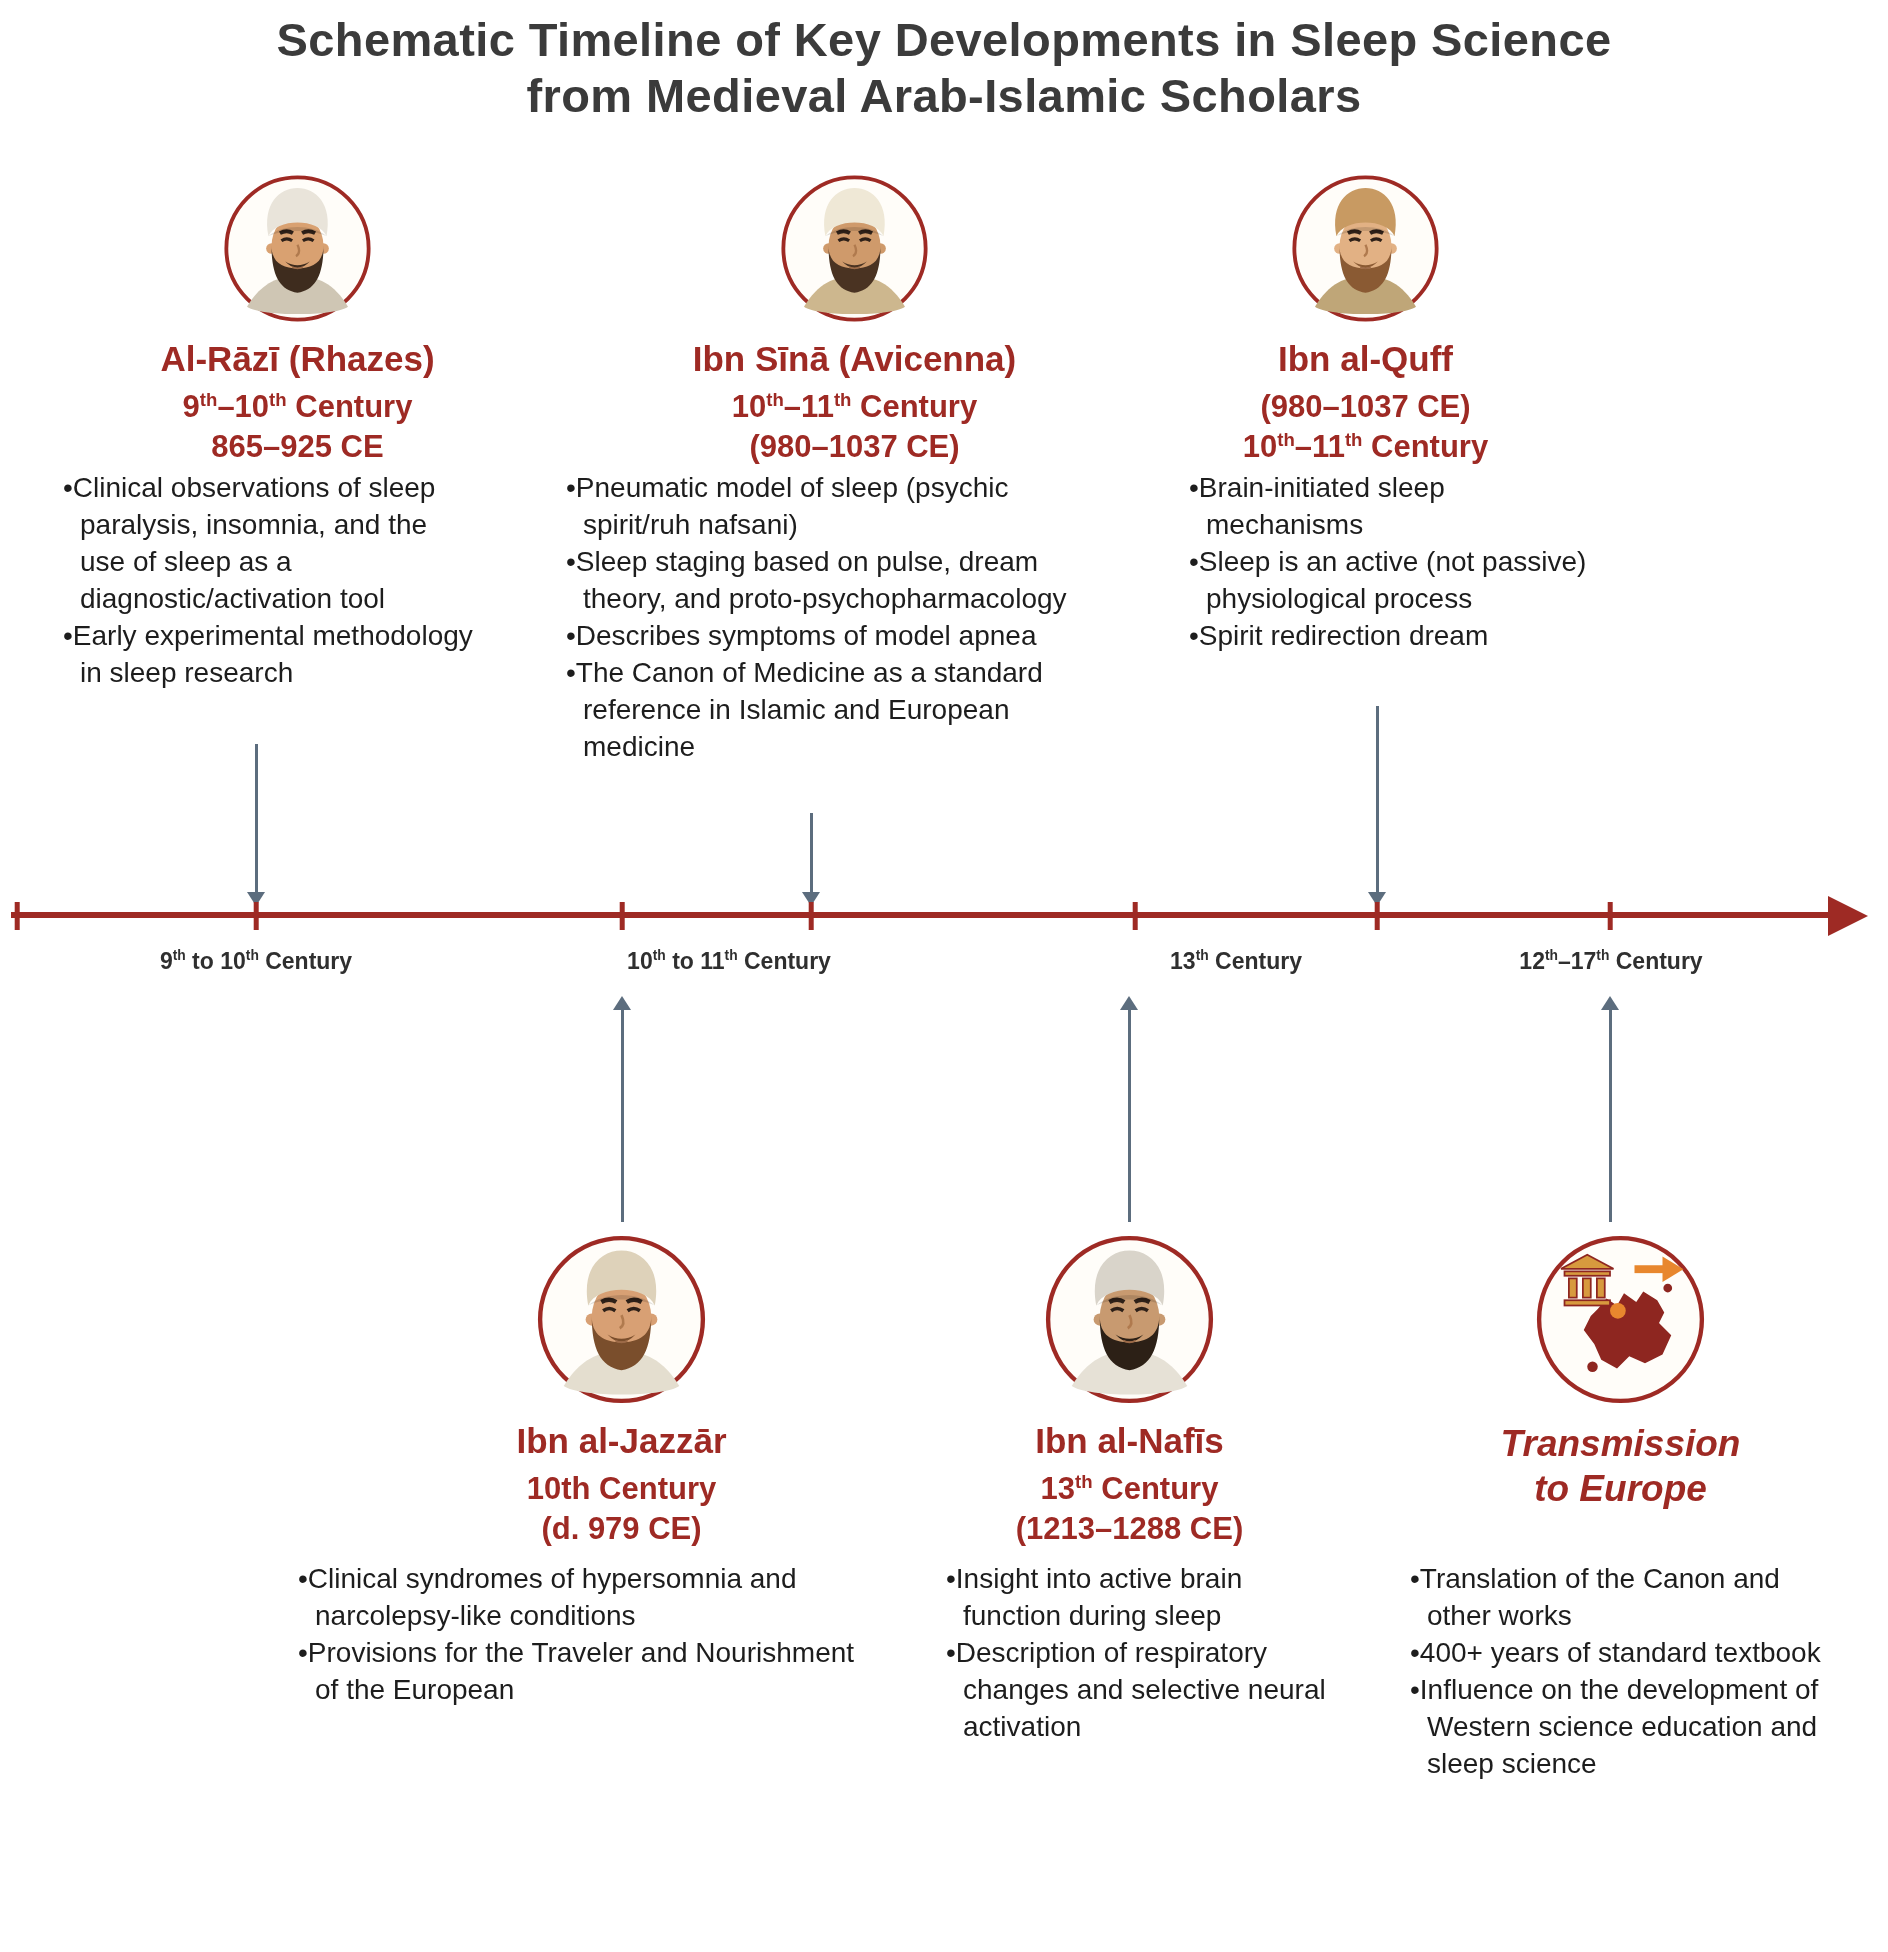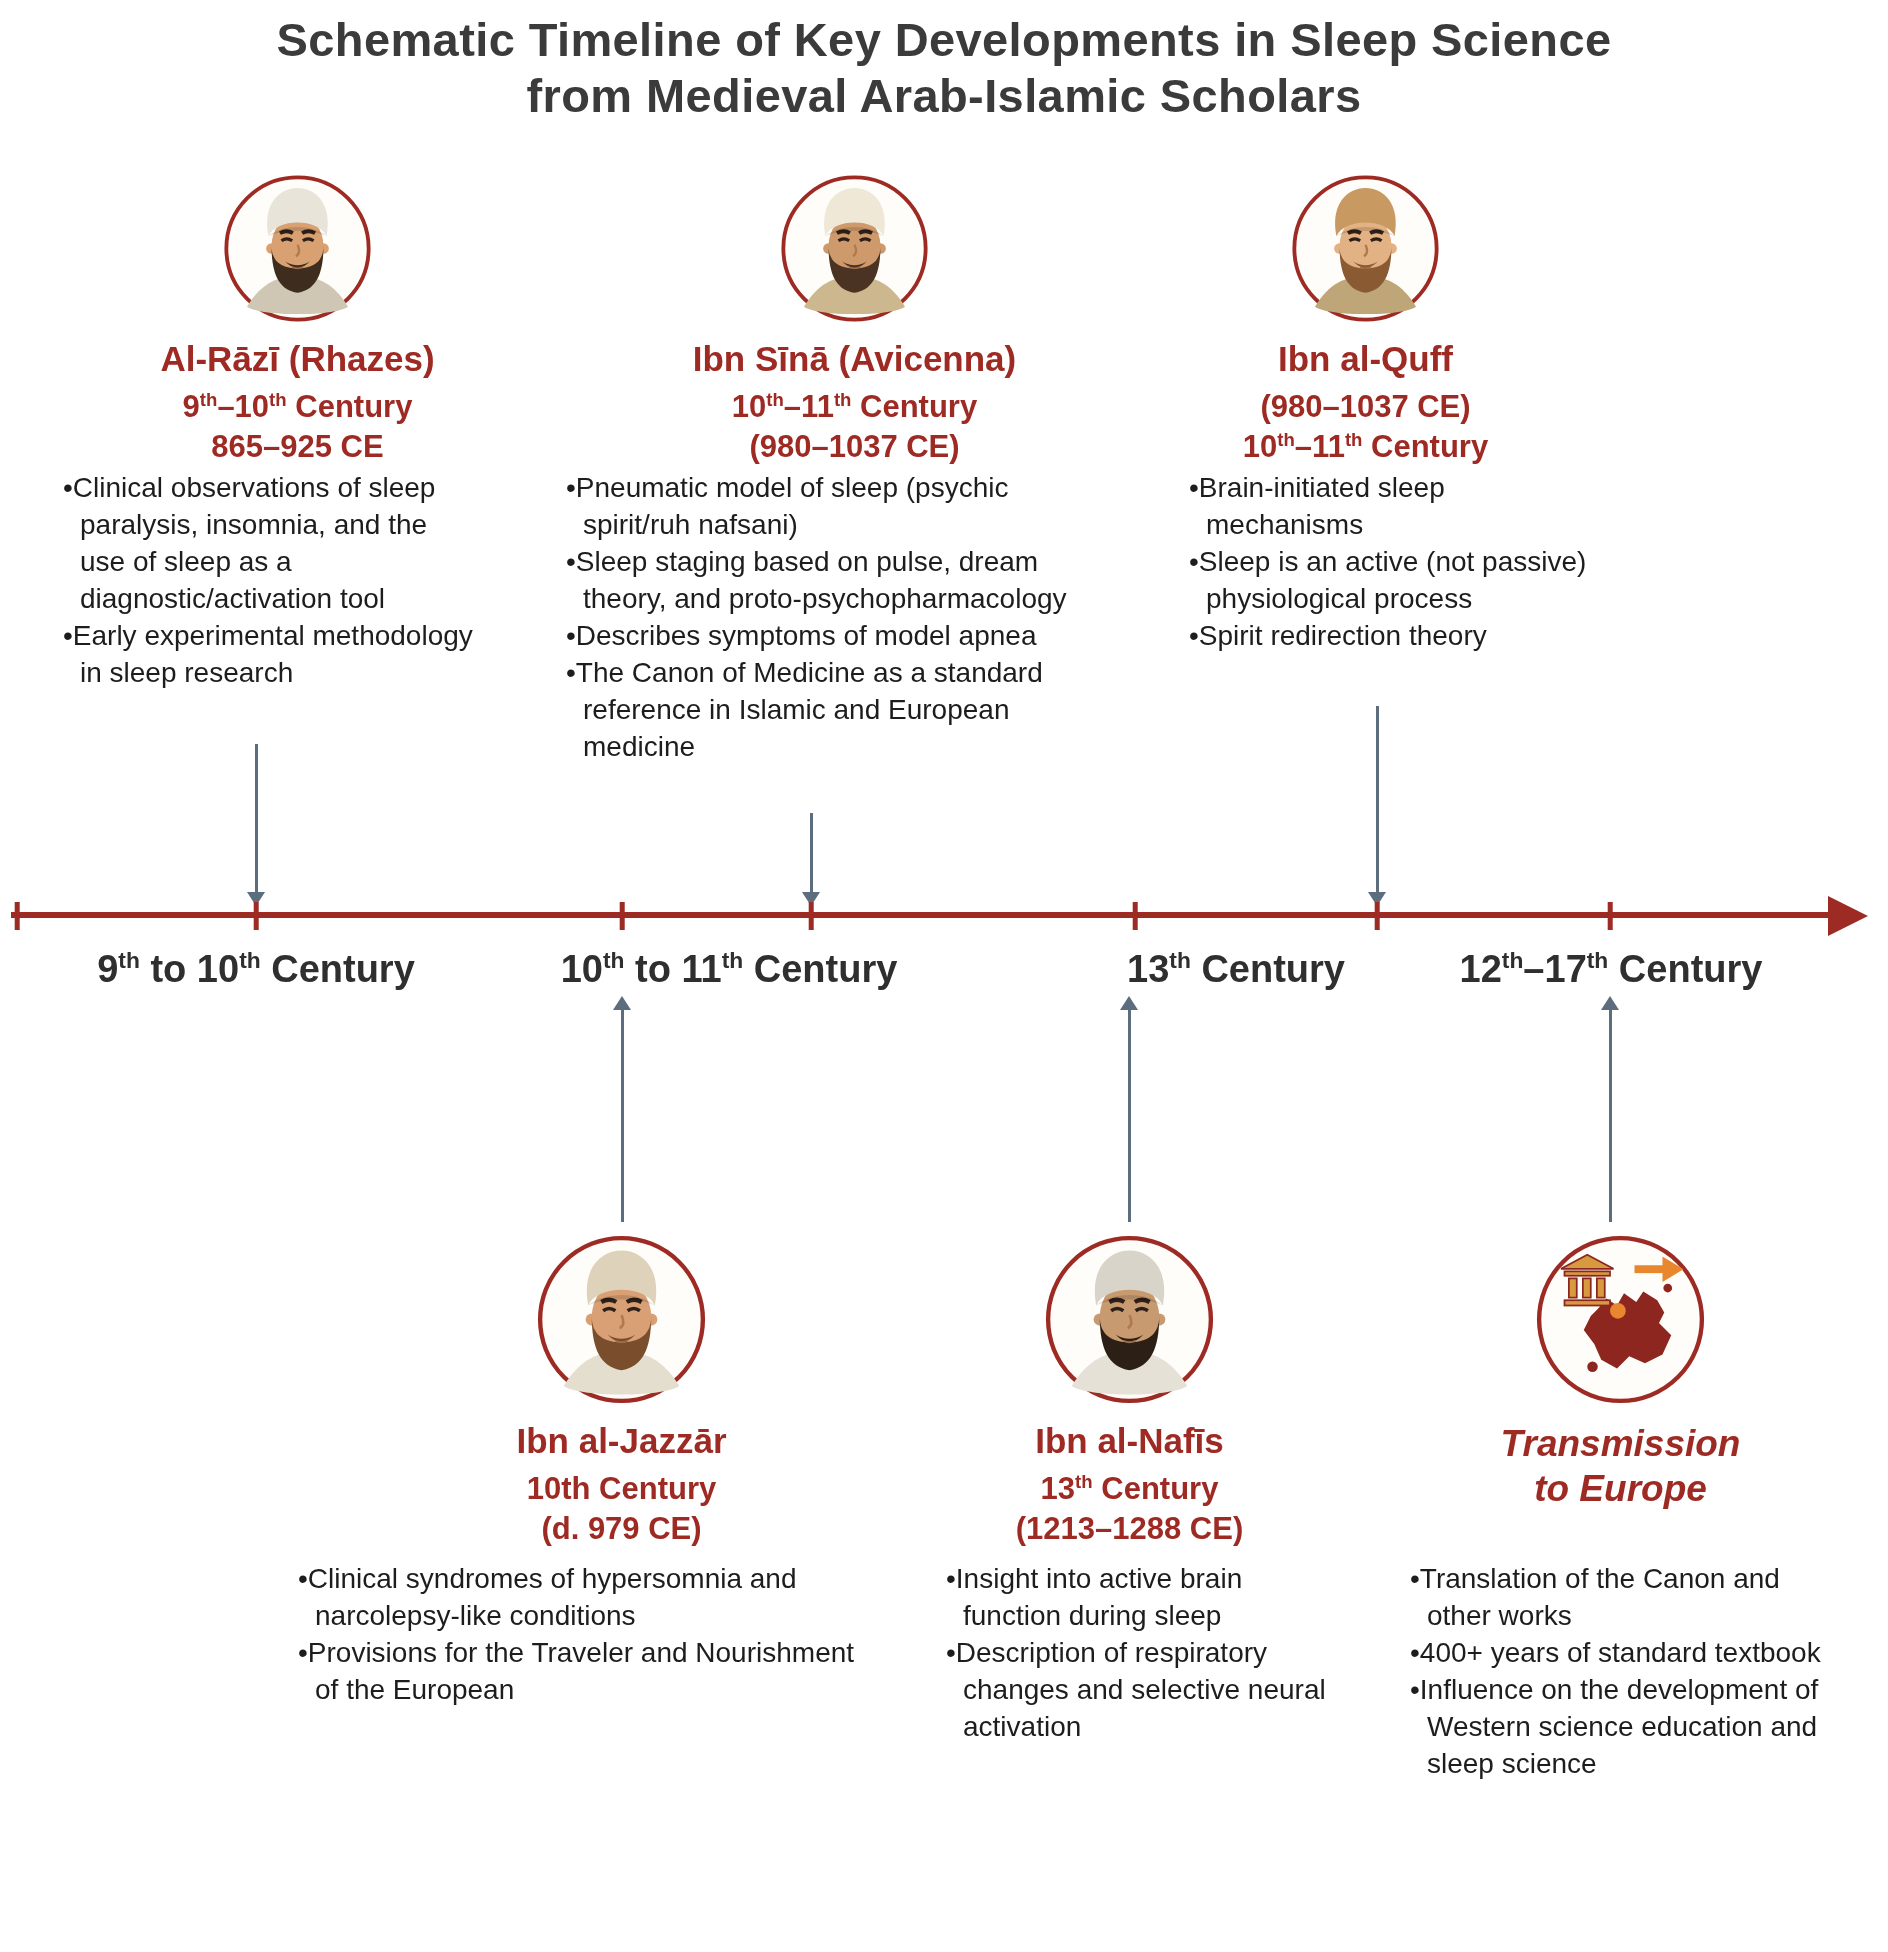--- a/index.html
+++ b/index.html
@@ -40,21 +40,21 @@
   .varrow.down .head { bottom:0; border-top:14.5px solid var(--arrow); }
   .varrow.up   .head { top:0;    border-bottom:14.5px solid var(--arrow); }
 
   
   .tl-line { position:absolute; top:912px; left:10.7px; width:1820px; height:6.1px; background:var(--maroon); }
   .tl-head { position:absolute; top:896px; left:1828px; width:0; height:0;
     border-top:20px solid transparent; border-bottom:20px solid transparent;
     border-left:40px solid var(--maroon); }
   .tl-tick { position:absolute; top:902px; width:4.6px; height:27.5px; background:var(--maroon); transform:translateX(-50%); }
   .tl-label { position:absolute; top:948px; transform:translateX(-50%); white-space:nowrap;
-    font-size:38px; font-weight:bold; color:#2f2f2f; }
+    font-size:23px; font-weight:bold; color:#2f2f2f; }
 </style>
 </head>
 <body>
 
 <div id="canvas">
 
   <svg width="0" height="0" style="position:absolute" aria-hidden="true">
     <defs>
       <g id="g-scholar">
         <circle cx="100" cy="100" r="93" fill="#fffdf9" stroke="#9e2a24" stroke-width="5"></circle>
@@ -111,21 +111,21 @@
     <svg class="avatar" viewBox="0 0 200 200" style="--skin:#e2b184;--beard:#8a5a33;--turban:#c89a62;--robe:#bfa678;">
         <use href="#g-scholar"></use>
       </svg>
     <h2 class="name">Ibn al-Quff</h2>
     <div class="sub">(980–1037 CE)</div>
     <div class="sub">10<sup>th</sup>–11<sup>th</sup> Century</div>
   </section>
   <ul class="bullets" style="left:1189px; top:469px; width:401px;">
     <li>Brain-initiated sleep mechanisms</li>
     <li>Sleep is an active (not passive) physiological process</li>
-    <li>Spirit redirection theory</li>
+    <li>Spirit redirection dream</li>
   </ul>
 
   <div class="varrow down" style="left:256px; top:744px; height:162px;">
     <i class="shaft"></i>
       <i class="head"></i>
   </div>
   <div class="varrow down" style="left:811px; top:813px; height:93px;">
     <i class="shaft"></i>
       <i class="head"></i>
   </div>

